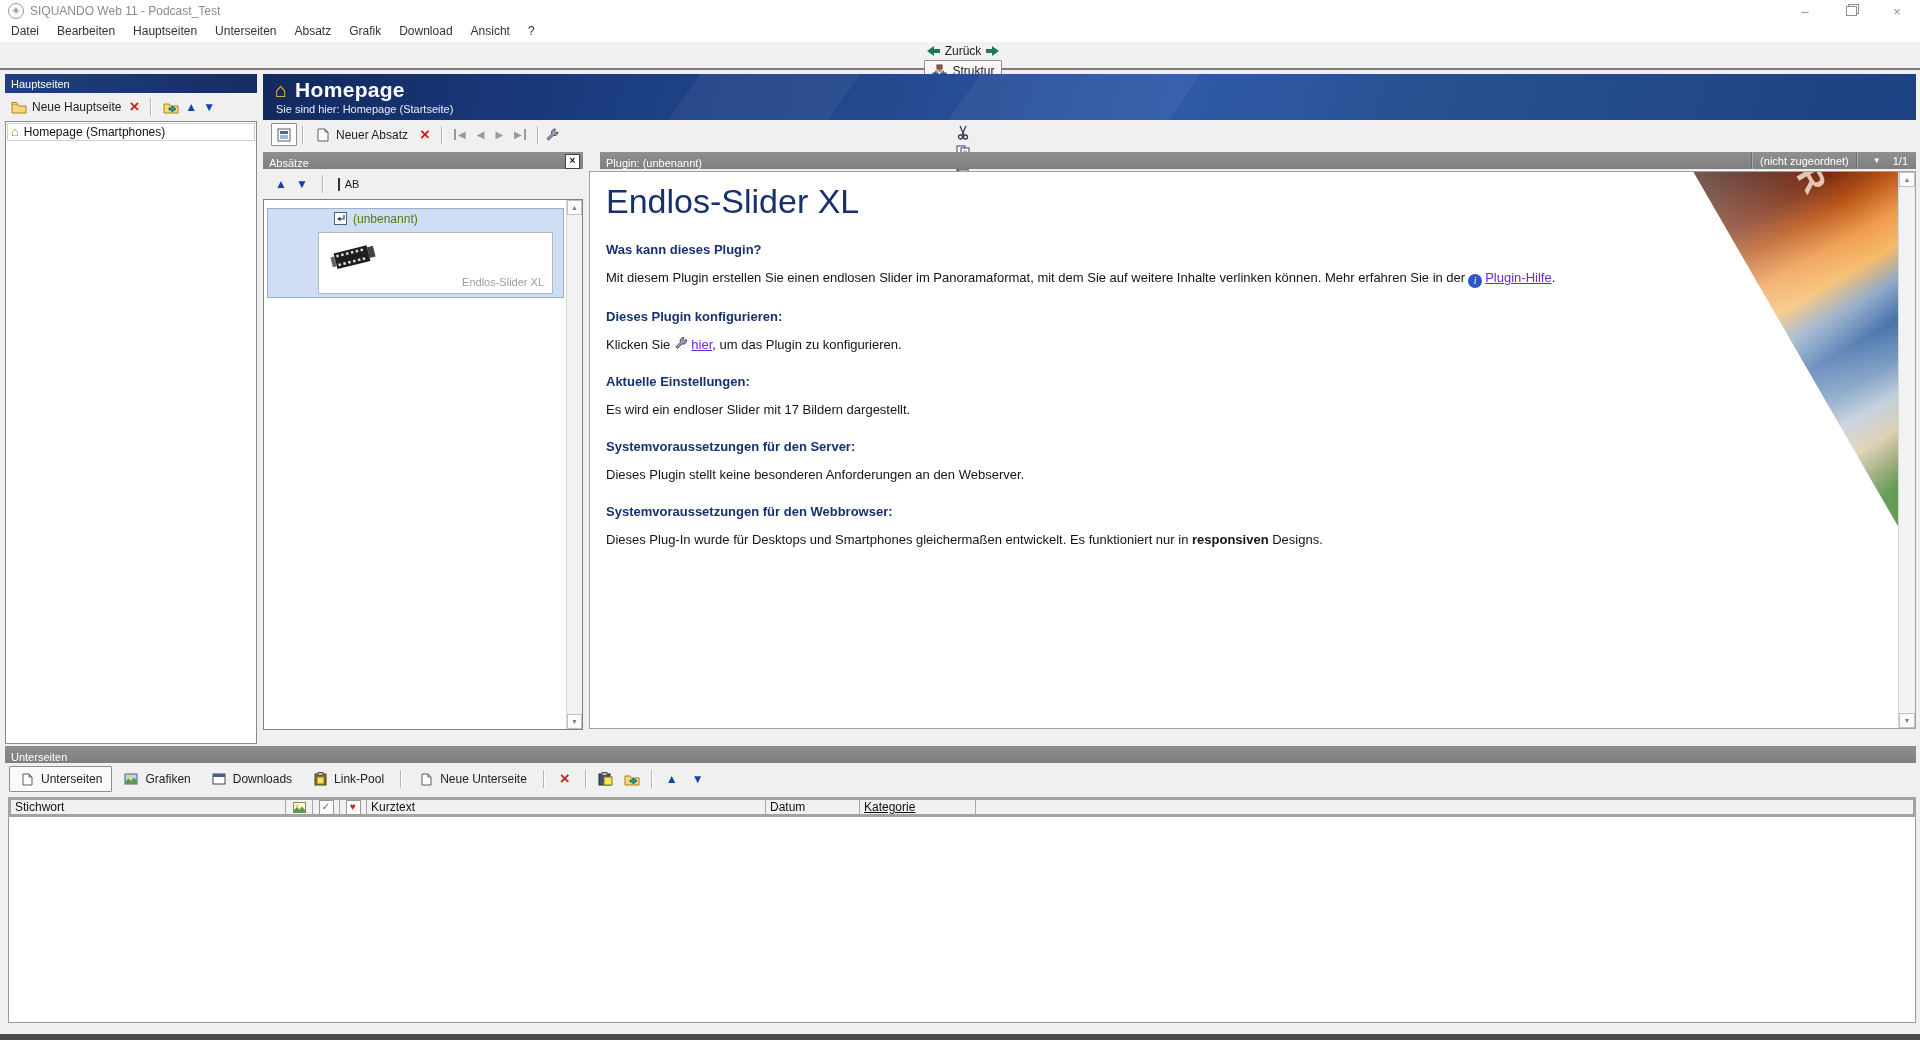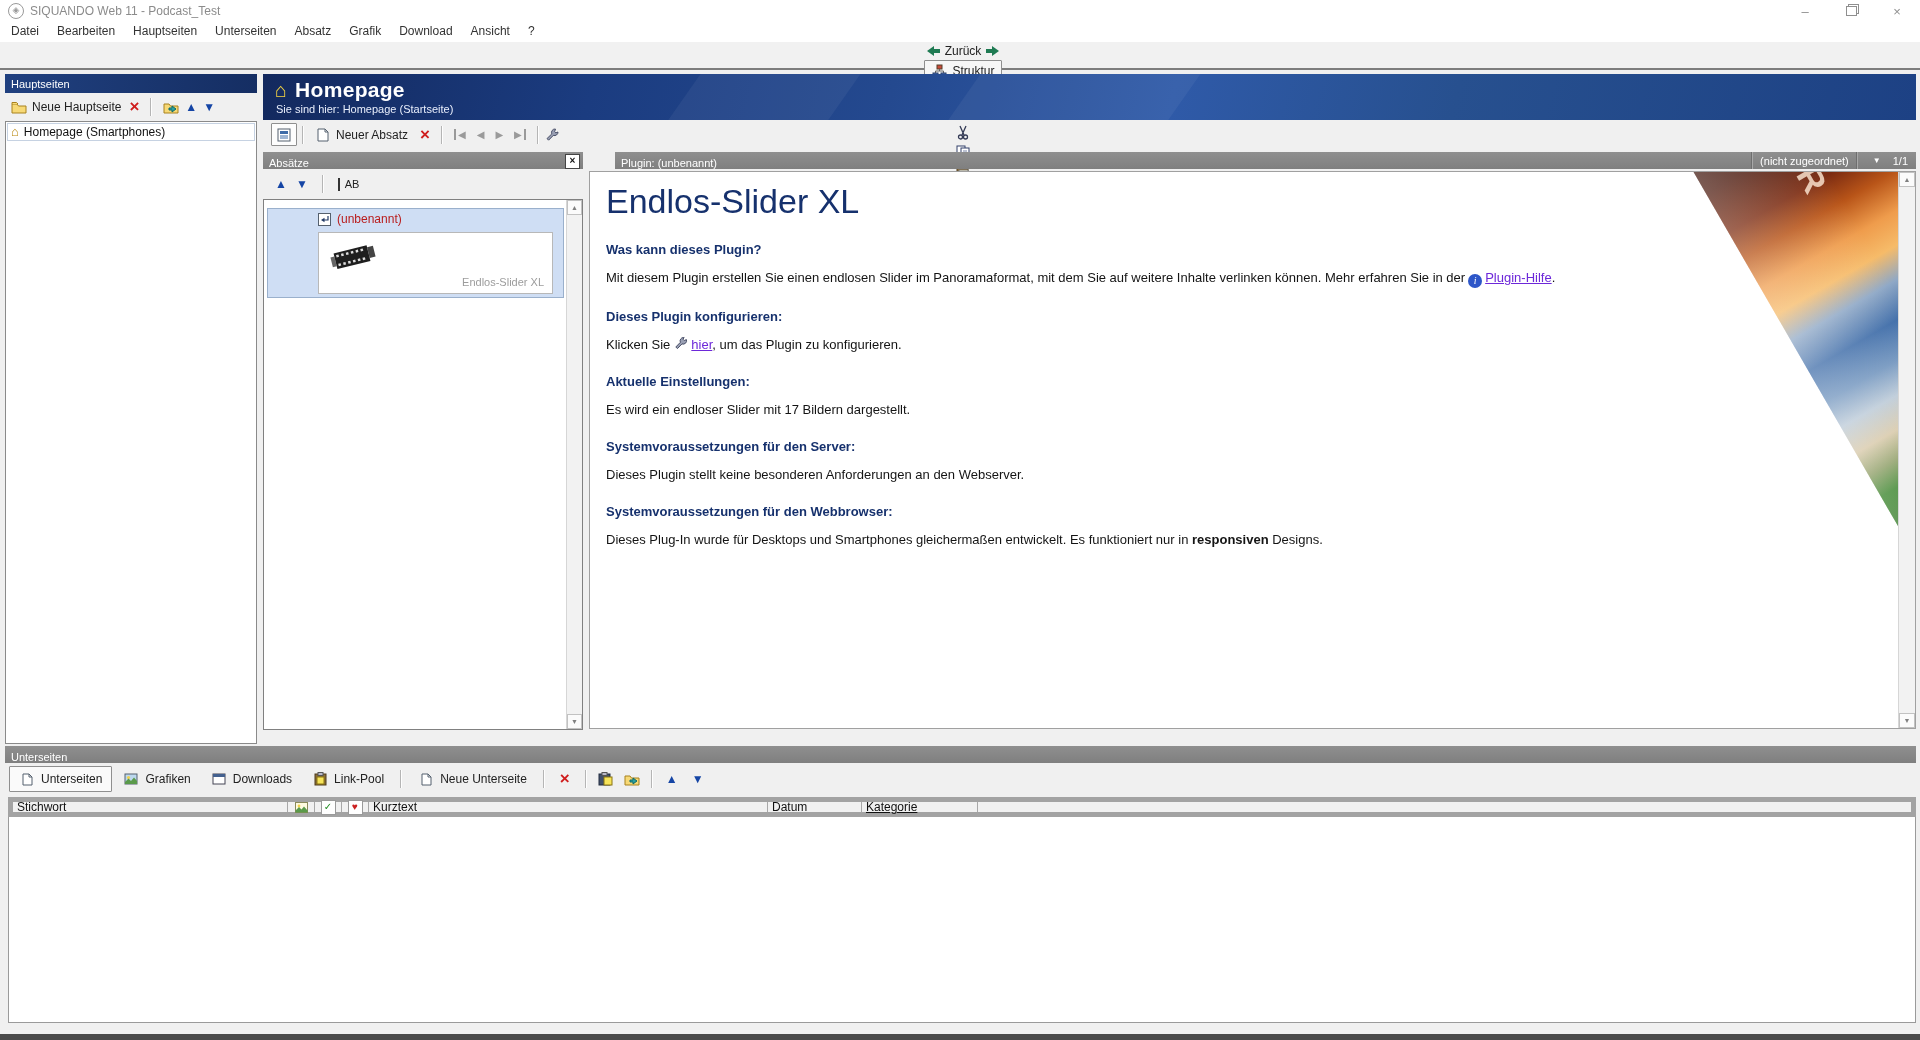--- a/index.html
+++ b/index.html
@@ -61,25 +61,25 @@
   .absaetze-toolbar{position:absolute;left:263px;top:171px;width:320px;height:26px;display:flex;align-items:center;gap:9px;padding-left:12px;box-sizing:border-box;}
   .ibeam{width:2px;height:13px;background:#333;}
   .ab-label{font-size:11px;color:#222;margin-left:-4px;}
   
   .absaetze-list{position:absolute;left:263px;top:199px;width:320px;height:531px;background:#fff;border:1px solid #808080;box-sizing:border-box;}
   .vscroll{position:absolute;top:0;bottom:0;right:0;width:15px;background:#f2f2f2;border-left:1px solid #d6d6d6;}
   .sbtn{position:absolute;left:0;right:0;height:15px;background:#fbfbfb;border:1px solid #c2c2c2;box-sizing:border-box;
         color:#808080;font-size:7px;display:flex;align-items:center;justify-content:center;}
   .sbtn.top{top:0;} .sbtn.bottom{bottom:0;}
   .para-item{position:absolute;left:3px;right:18px;top:8px;height:90px;background:#cfdef4;border:1px solid #9ab0cc;box-sizing:border-box;}
-  .para-item-header{display:flex;align-items:center;gap:6px;padding:3px 0 0 50px;color:#b91c1c;}
+  .para-item-header{display:flex;gap:6px;padding:3px 0 0 66px;color:#4d7c0f;}
   .para-thumb{position:absolute;left:50px;right:10px;top:23px;height:60px;background:#fff;border:1px solid #b8b8b8;}
   .thumb-label{position:absolute;right:8px;bottom:5px;color:#9c9c9c;font-size:11px;}
   
-  .plugin-head{position:absolute;left:615px;top:152px;right:4px;height:17px;padding-left:6px;box-sizing:border-box;}
+  .plugin-head{position:absolute;left:600px;top:152px;right:4px;height:17px;padding-left:6px;box-sizing:border-box;}
   .plugin-head .right{margin-left:auto;display:flex;align-items:center;height:100%;}
   .phsep{width:1px;height:100%;background:#6e6e6e;border-right:1px solid #a8a8a8;margin:0 7px;}
   .plugin-head .dd{font-size:8px;padding:0 8px;}
   .plugin-head .pages{padding:0 8px 0 4px;}
   .plugin-content{position:absolute;left:589px;top:171px;right:4px;height:558px;background:#fff;border:1px solid #a0a0a0;box-sizing:border-box;overflow:hidden;}
   .photo-clip{position:absolute;left:0;top:0;right:16px;bottom:0;overflow:hidden;pointer-events:none;}
   .photo-strip{position:absolute;left:1051px;top:-91px;width:260px;height:1100px;transform:rotate(-30deg);transform-origin:top left;
     background:
       linear-gradient(to right, rgba(255,255,255,0.28), rgba(255,255,255,0) 45%),
       linear-gradient(to bottom,
@@ -94,21 +94,21 @@
   .doc-p{font-size:13px;color:#141414;margin:12px 0 0 0;line-height:17px;}
   .doc-link{color:#6d28d9;text-decoration:underline;}
   .info-i{display:inline-block;width:14px;height:14px;border-radius:50%;background:#2d56c8;color:#fff;text-align:center;
           font-size:10px;line-height:14px;font-style:italic;font-family:"Liberation Serif",serif;vertical-align:-2px;margin:0 3px;}
   .inline-wrench{vertical-align:-2px;margin:0 3px;}
   
   .sub-bar{position:absolute;left:5px;top:746px;right:4px;height:17px;padding-left:6px;box-sizing:border-box;}
   .sub-toolbar{position:absolute;left:5px;top:765px;right:4px;height:28px;display:flex;align-items:center;gap:2px;padding-left:4px;box-sizing:border-box;}
   .tab{display:flex;align-items:center;gap:6px;padding:4px 9px;color:#222;}
   .tab.sel{border:1px solid #8f8f8f;background:#fafafa;border-radius:1px;}
-  .sub-table-head{position:absolute;left:8px;top:797px;right:4px;height:20px;display:flex;border:5px solid #a3a3a3;box-sizing:border-box;background:#f1f1f1;}
+  .sub-table-head{position:absolute;left:8px;top:797px;right:4px;height:20px;display:flex;border:3px solid #a3a3a3;box-sizing:border-box;background:#f1f1f1;}
   .th{border-right:1px solid #a8a8a8;display:flex;align-items:center;padding:0 4px;box-sizing:border-box;color:#111;}
   .th.c{justify-content:center;padding:0;}
   .sub-table-body{position:absolute;left:8px;top:817px;right:4px;height:206px;background:#fff;border:1px solid #9a9a9a;border-top:none;box-sizing:border-box;}
   .bottom-strip{position:absolute;left:0;right:0;bottom:0;height:6px;background:#4a4a4a;}
   .minibox{width:13px;height:13px;border:1px solid #9a9a9a;background:#fff;display:flex;align-items:center;justify-content:center;font-size:10px;line-height:10px;}
 </style>
 </head>
 <body>
 
 <div id="app">

